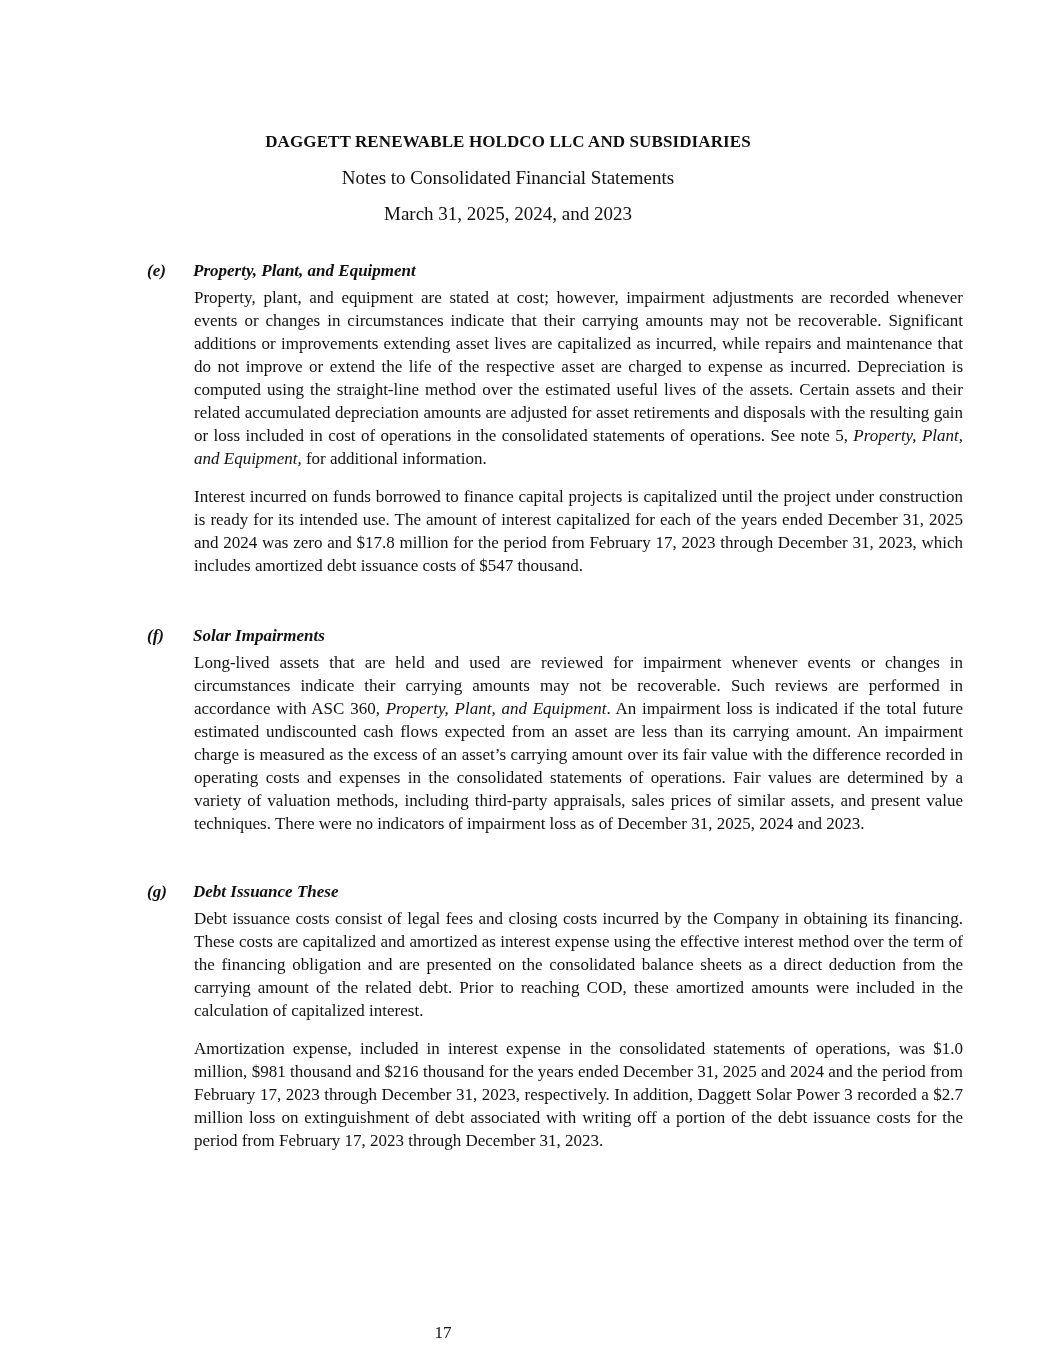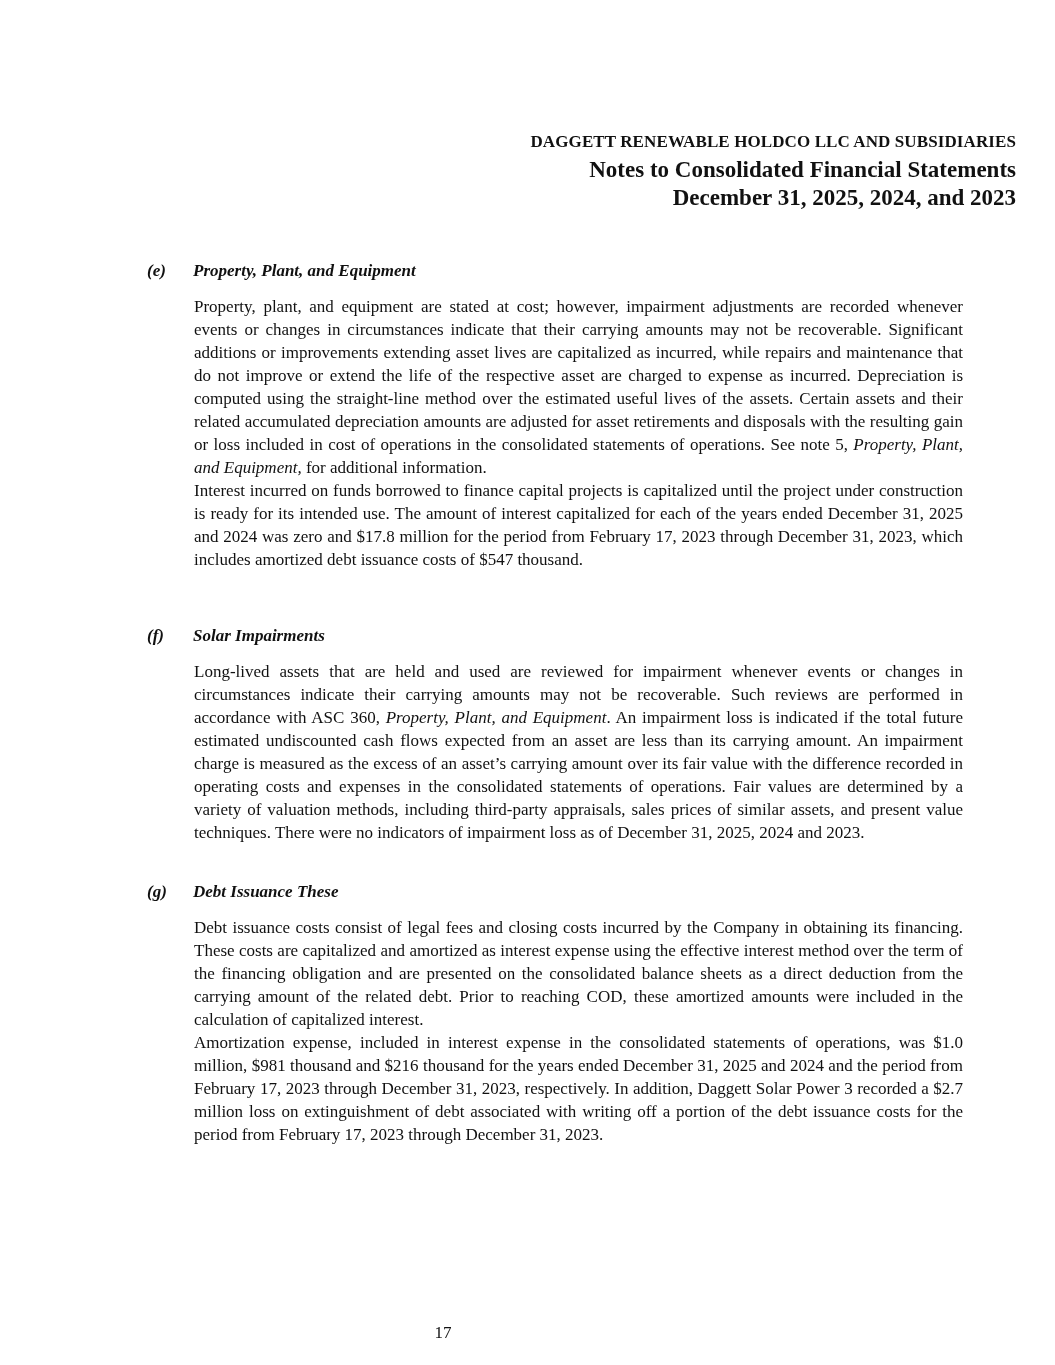--- a/index.html
+++ b/index.html
@@ -6,71 +6,70 @@
     body {
       width: 1055px;
       height: 1365px;
       position: relative;
       overflow: hidden;
       font-family: "Liberation Serif", "DejaVu Serif", serif;
       color: #111111;
     }
     .page { position: absolute; left: 0; top: 0; width: 1055px; height: 1365px; }
 
-    .header { position: absolute; left: 0; width: 1016px; top: 131px; text-align: right; }
+    .header { position: absolute; left: 0; width: 1016px; top: 131px; text-align: center; }
     .header .company {
       font-weight: bold;
       font-size: 17px;
       line-height: 22px;
       letter-spacing: 0.1px;
     }
     .header .subtitle, .header .period {
-      font-size: 23px;
+      font-size: 19px;
       line-height: 22px;
-      margin-top: 6px;
-      font-weight: bold;
+      margin-top: 14px;
     }
 
     .section { position: absolute; left: 147px; width: 816px; }
     .section-heading {
       font-style: italic;
       font-weight: bold;
       font-size: 17px;
       line-height: 22px;
       display: flex;
     }
     .section-heading .letter { width: 46px; display: inline-block; }
     .para {
       margin-left: 47px;
       font-size: 17px;
       line-height: 23px;
       text-align: justify;
       text-align-last: left;
     }
-    .para + .para { margin-top: 0; }
-    .section-heading + .para { margin-top: 13px; }
+    .para + .para { margin-top: 15px; }
+    .section-heading + .para { margin-top: 4px; }
     .para i { font-style: italic; }
 
     .footer {
       position: absolute;
       left: 0; width: 886px; top: 1322px;
       text-align: center;
       font-size: 17px;
       line-height: 22px;
     }
   </style>
 </head>
 <body>
 
 <div class="page">
 
   <div class="header">
     <div class="company">DAGGETT RENEWABLE HOLDCO LLC AND SUBSIDIARIES</div>
     <div class="subtitle">Notes to Consolidated Financial Statements</div>
-    <div class="period">December 31, 2025, 2024, and 2023</div>
+    <div class="period">March 31, 2025, 2024, and 2023</div>
   </div>
 
   <div class="section" style="top:260px;">
     <div class="section-heading">
       <span class="letter">(e)</span>
       <span>Property, Plant, and Equipment</span>
     </div>
     <div class="para"><span>Property, plant, and equipment are stated at cost; however, impairment adjustments are recorded whenever events or changes in circumstances indicate that their carrying amounts may not be recoverable. Significant additions or improvements extending asset lives are capitalized as incurred, while repairs and maintenance that do not improve or extend the life of the respective asset are charged to expense as incurred. Depreciation is computed using the straight-line method over the estimated useful lives of the assets. Certain assets and their related accumulated depreciation amounts are adjusted for asset retirements and disposals with the resulting gain or loss included in cost of operations in the consolidated statements of operations. See note 5, </span><i>Property, Plant, and Equipment,</i><span> for additional information.</span></div>
     <div class="para">Interest incurred on funds borrowed to finance capital projects is capitalized until the project under construction is ready for its intended use. The amount of interest capitalized for each of the years ended December 31, 2025 and 2024 was zero and $17.8 million for the period from February 17, 2023 through December 31, 2023, which includes amortized debt issuance costs of $547 thousand.</div>
   </div>

